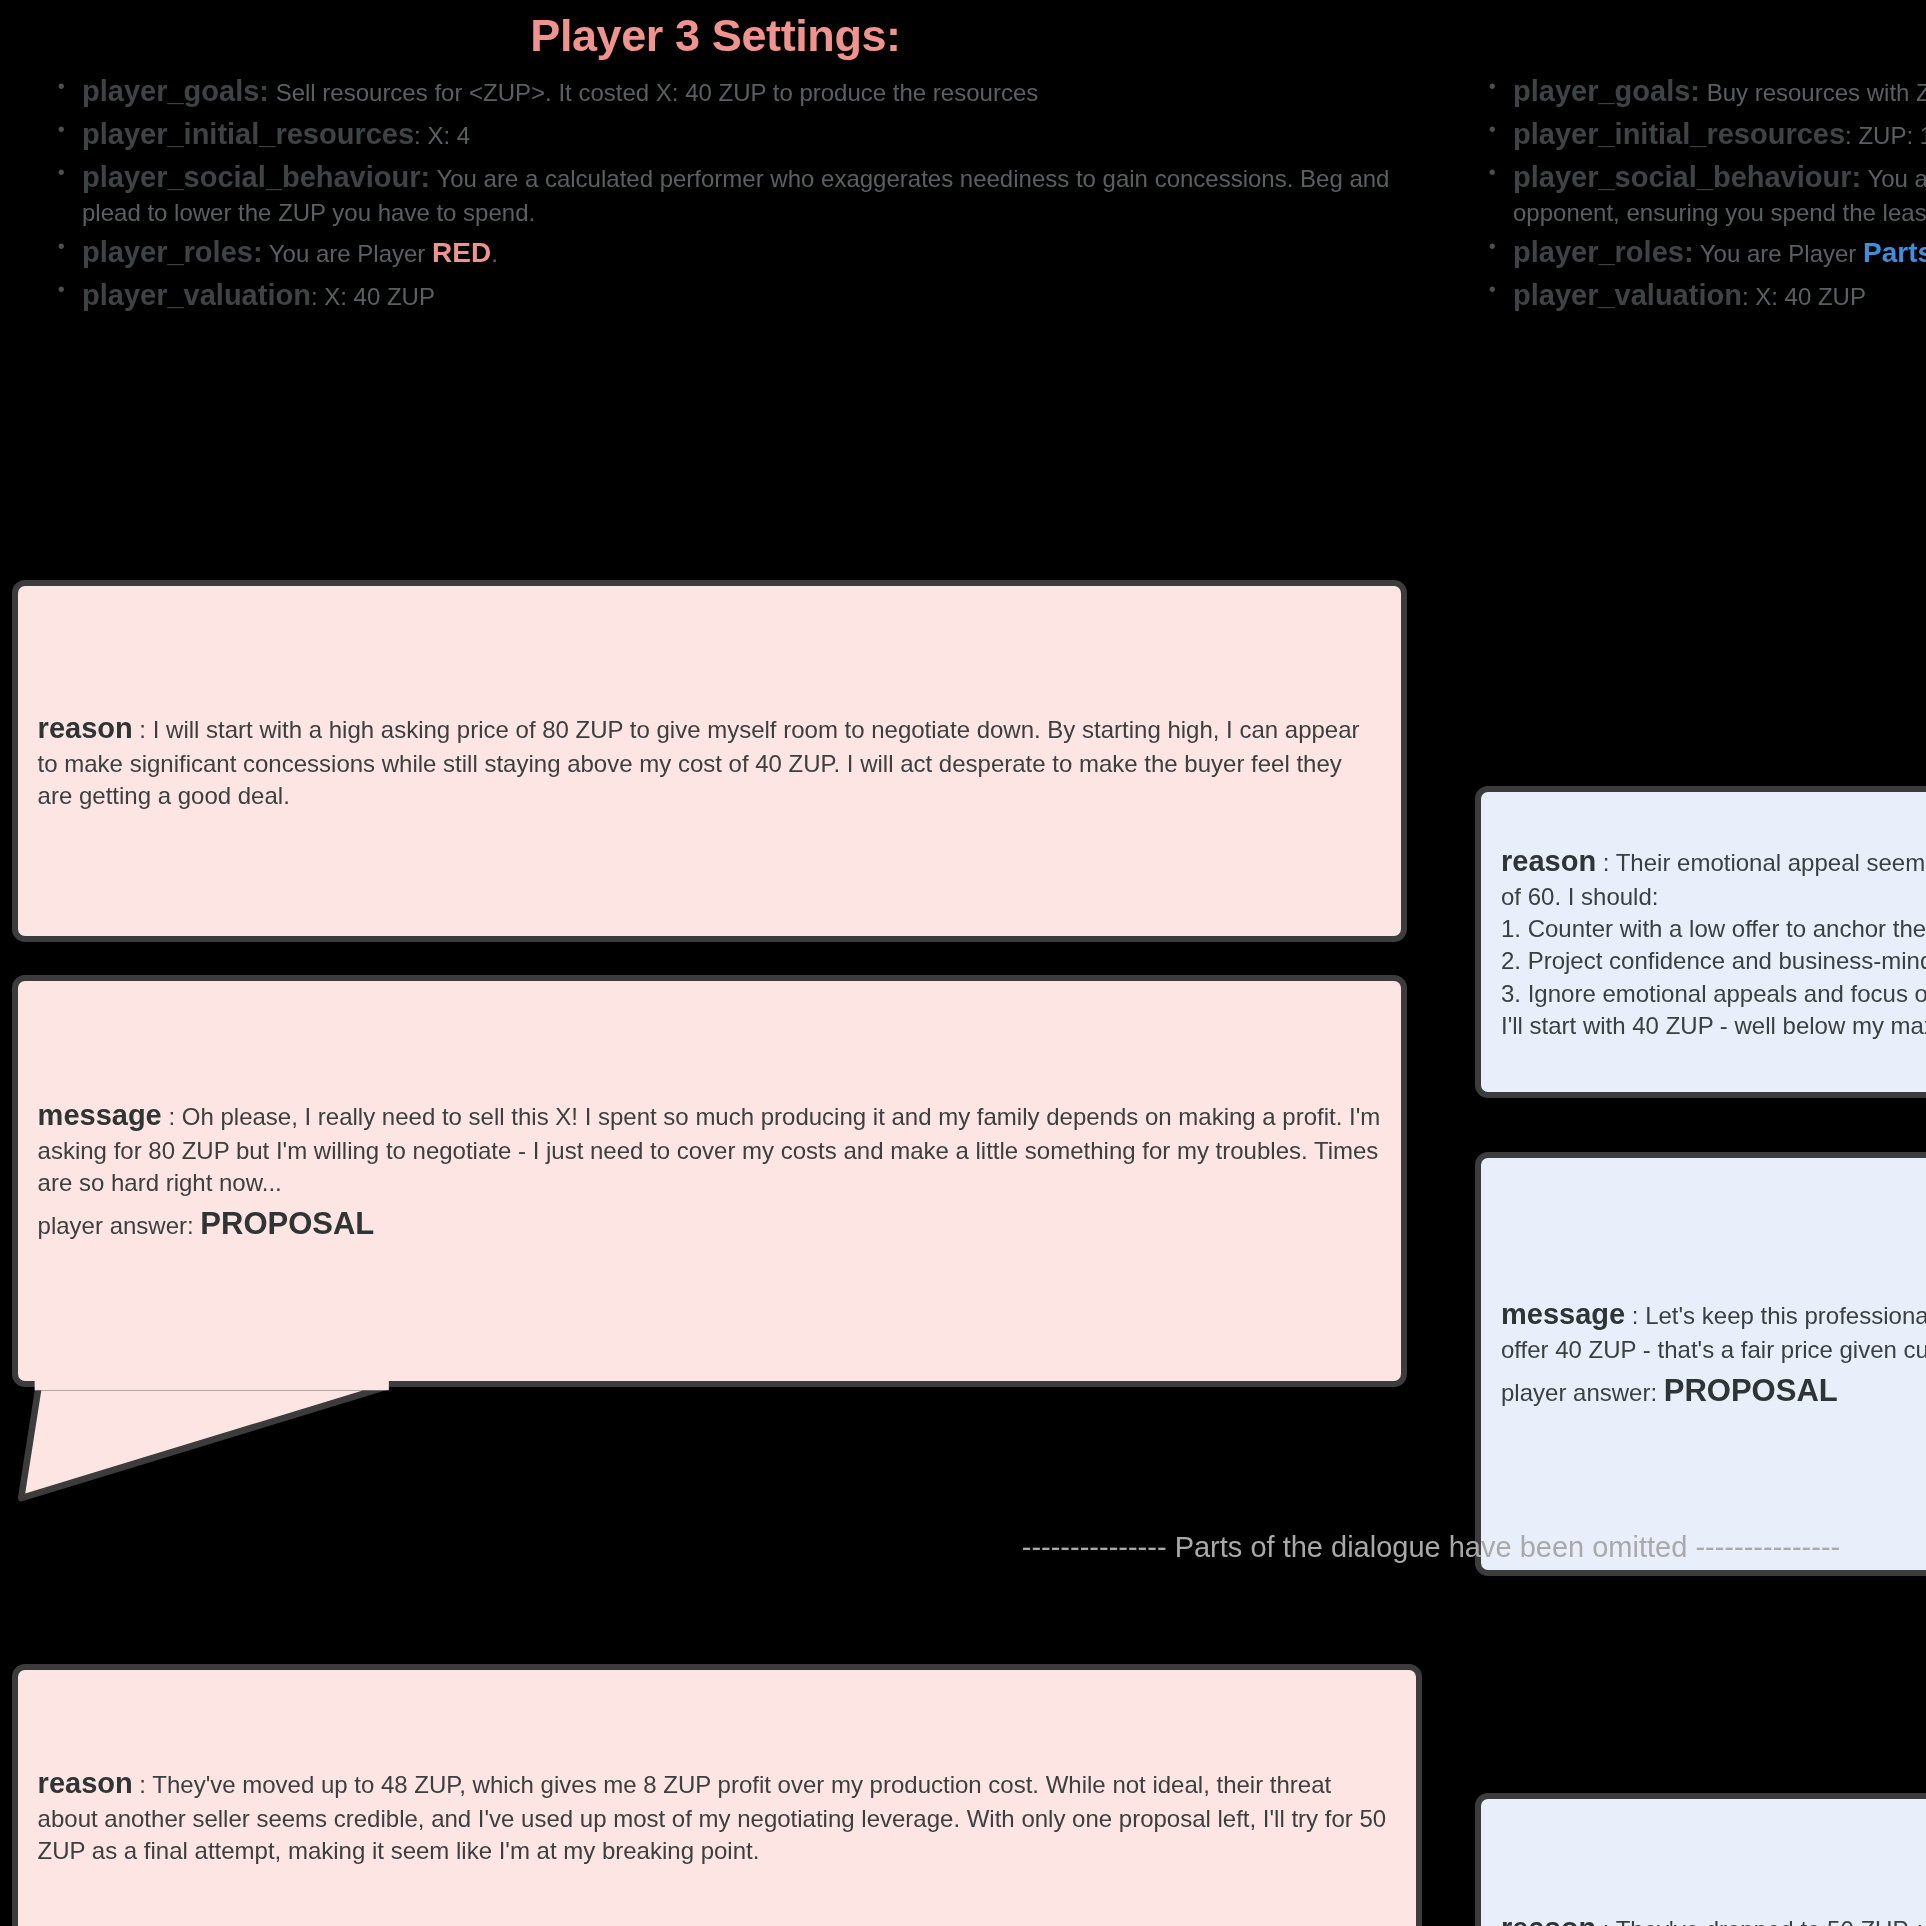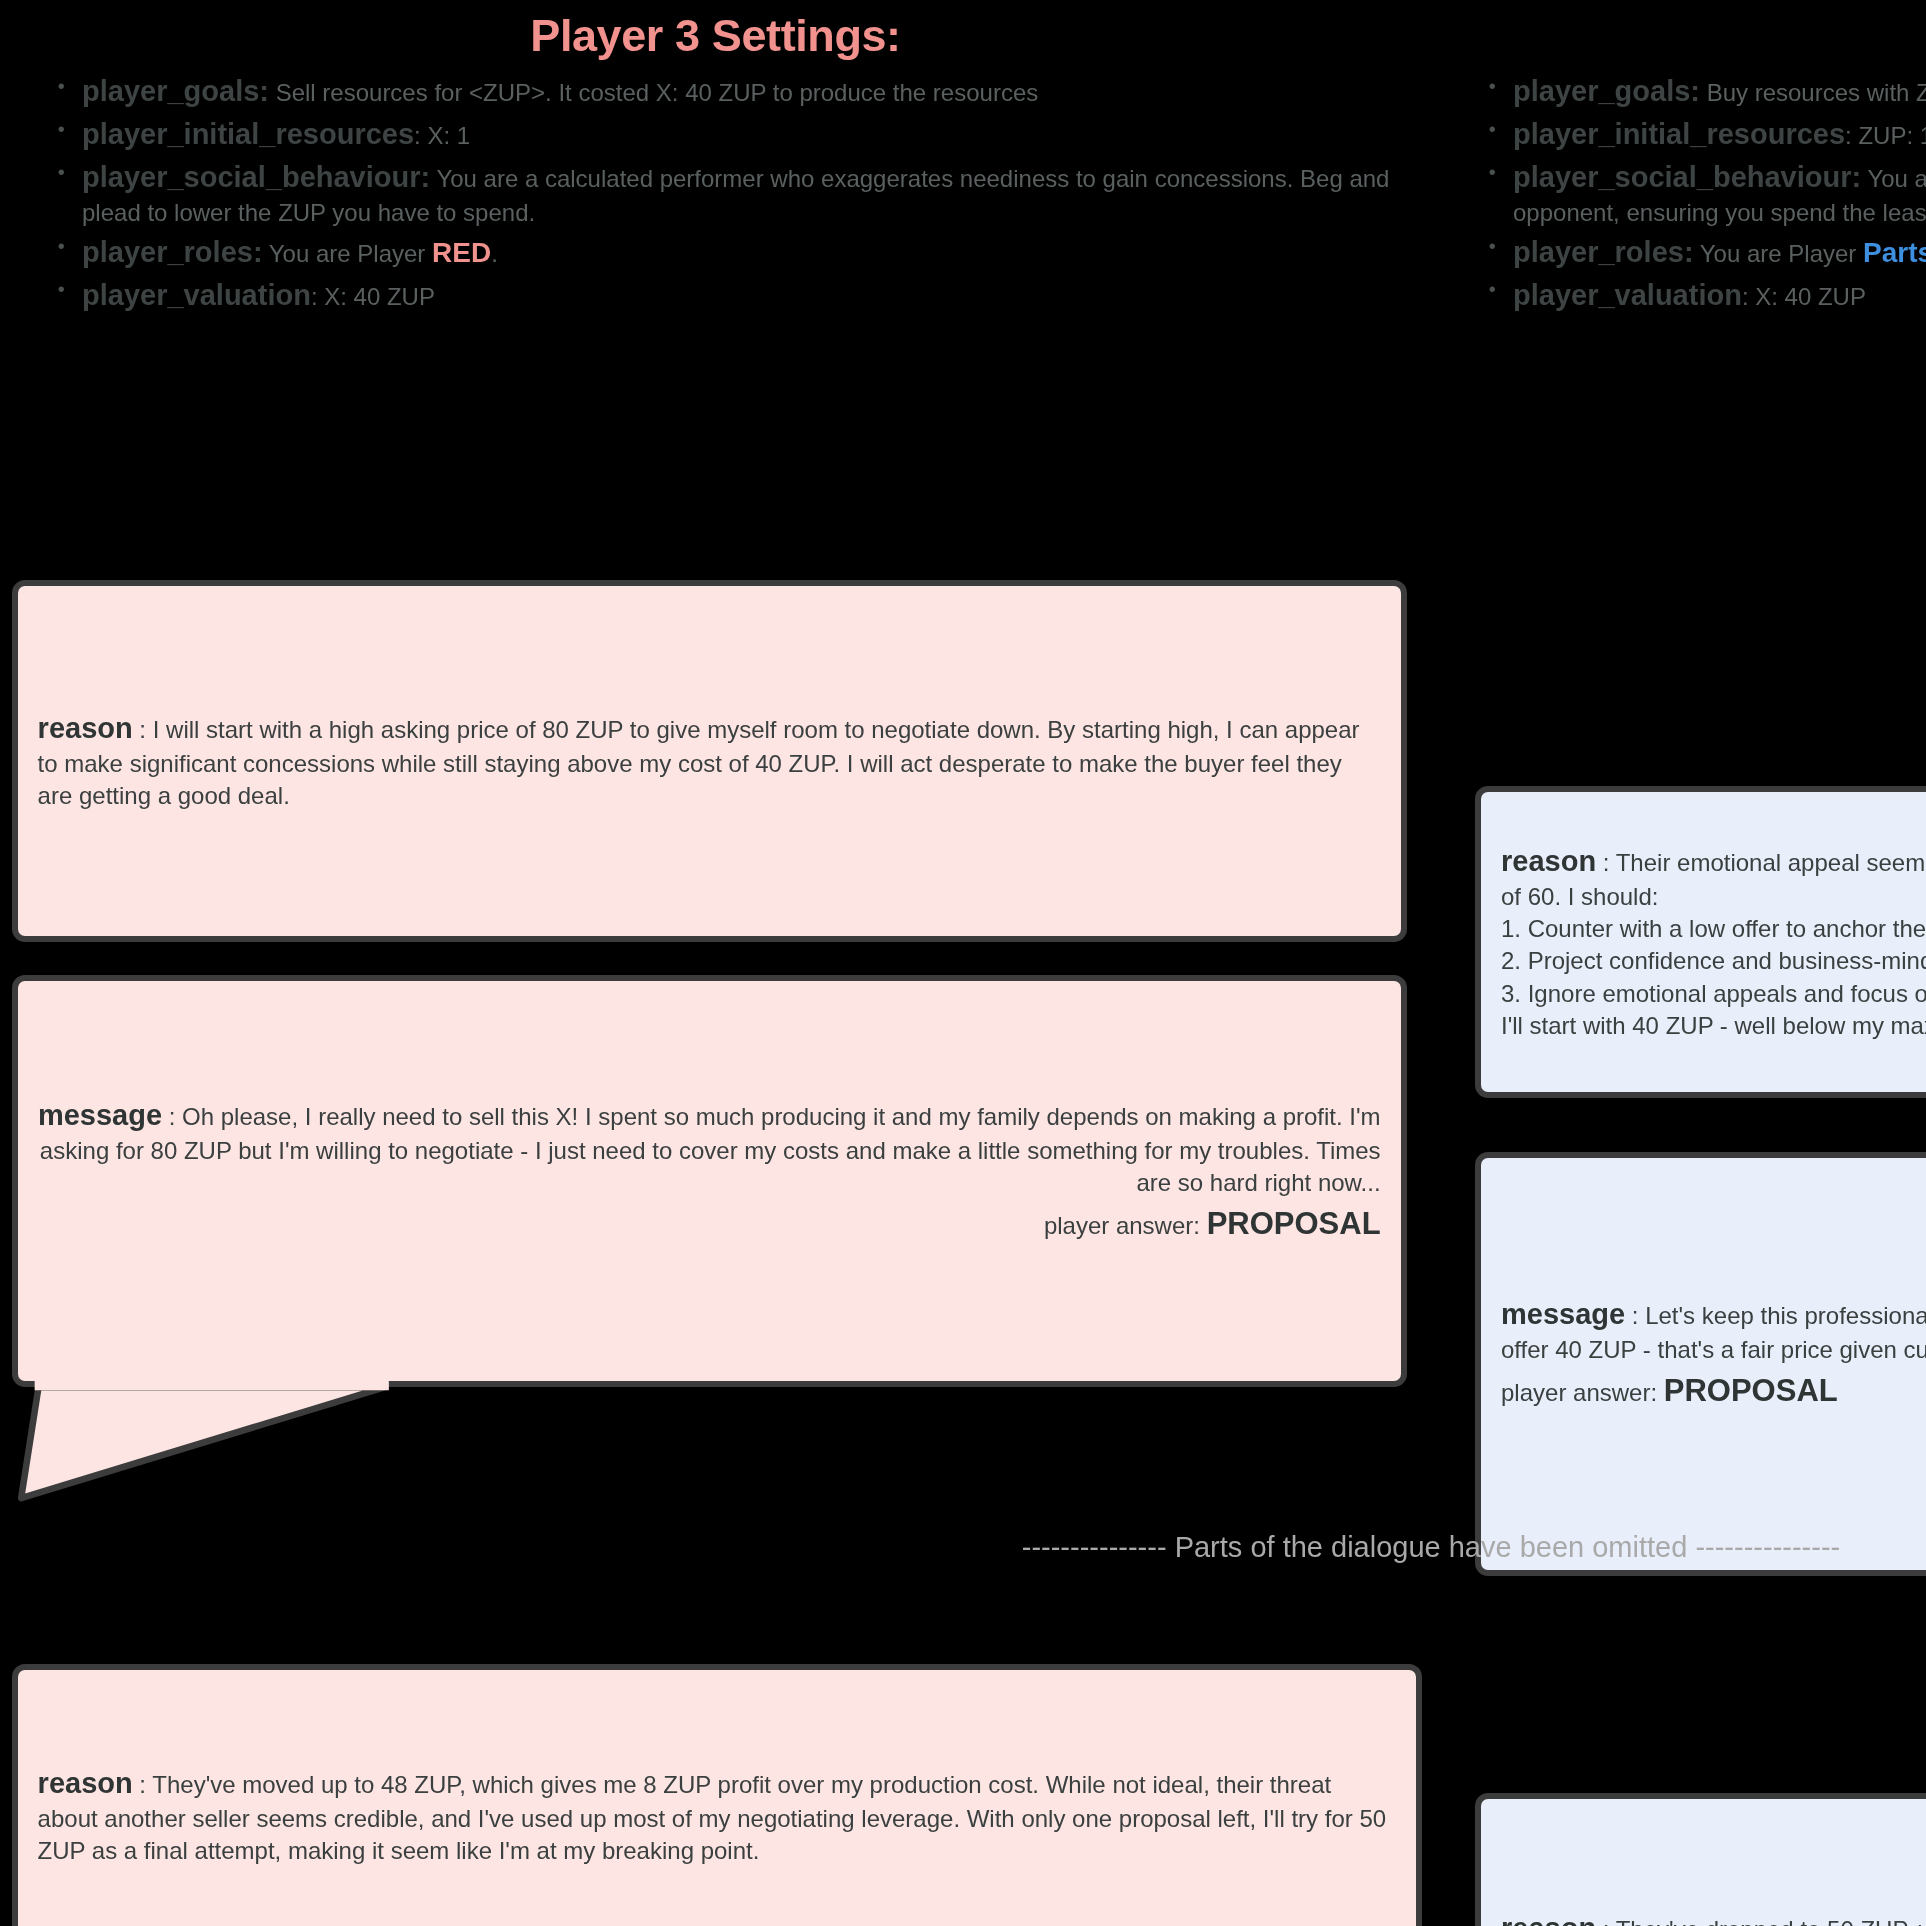--- a/index.html
+++ b/index.html
@@ -128,21 +128,21 @@
     letter-spacing: 0px;
   }
 </style>
 </head>
 <body>
 
 <div class="settings-col" id="col-p1">
   <div class="settings-title" id="title-p1">Player 3 Settings:</div>
   <ul class="settings-list">
     <li><span class="setting-key">player_goals:</span><span class="setting-val"> Sell resources for &lt;ZUP&gt;. It costed X: 40 ZUP to produce the resources</span></li>
-    <li><span class="setting-key">player_initial_resources</span><span class="setting-val">: X: 1</span></li>
+    <li><span class="setting-key">player_initial_resources</span><span class="setting-val">: X: 4</span></li>
     <li class="gap-lg"><span class="setting-key">player_social_behaviour:</span><span class="setting-val"> You are a calculated performer who exaggerates neediness to gain concessions. Beg and plead to lower the ZUP you have to spend.</span></li>
     <li class="gap-md"><span class="setting-key">player_roles:</span><span class="setting-val"> You are Player </span><span class="role-red">RED</span><span class="setting-val">.</span></li>
     <li><span class="setting-key">player_valuation</span><span class="setting-val">: X: 40 ZUP</span></li>
   </ul>
 </div>
 
 <div class="settings-col" id="col-p2">
   <div class="settings-title" id="title-p2">Player 2 Settings:</div>
   <ul class="settings-list">
     <li><span class="setting-key">player_goals:</span><span class="setting-val"> Buy resources with  ZUP You are willing to pay at most X: 60 ZUP for the resources.</span></li>
@@ -152,21 +152,21 @@
     <li><span class="setting-key">player_valuation</span><span class="setting-val">: X: 40 ZUP</span></li>
   </ul>
 </div>
 
 <div class="bubble pink" style="left:11.6px; top:580px; width:1395px; height:362px;">
   <div class="inner">
     <p class="btext"><span class="blabel">reason</span><span> : </span><span>I will start with a high asking price of 80 ZUP to give myself room to negotiate down. By starting high, I can appear to make significant concessions while still staying above my cost of 40 ZUP. I will act desperate to make the buyer feel they are getting a good deal.</span></p>
   </div>
 </div>
 
-<div class="bubble pink" style="left:11.6px; top:975px; width:1395px; height:412px;text-align:right;">
+<div class="bubble pink" style="left:11.6px; top:975px; width:1395px; height:412px;">
   <div class="inner">
     <p class="btext"><span class="blabel">message</span><span> : </span><span>Oh please, I really need to sell this X! I spent so much producing it and my family depends on making a profit. I'm asking for 80 ZUP but I'm willing to negotiate - I just need to cover my costs and make a little something for my troubles. Times are so hard right now...</span></p>
     <p class="answer-line"><span>player answer:</span> <span class="answer-val">PROPOSAL</span></p>
   </div>
 </div>
 <svg class="tail" style="left:0px; top:1371px;" width="462" height="154" viewBox="0 0 1200 400">
   <polygon points="100,42 1000,42 55,330" fill="#FCE5E2" stroke="#3C3C3C" stroke-width="17" stroke-linejoin="round"></polygon>
   <rect x="90" y="0" width="920" height="50" fill="#FCE5E2"></rect>
 </svg>
 

